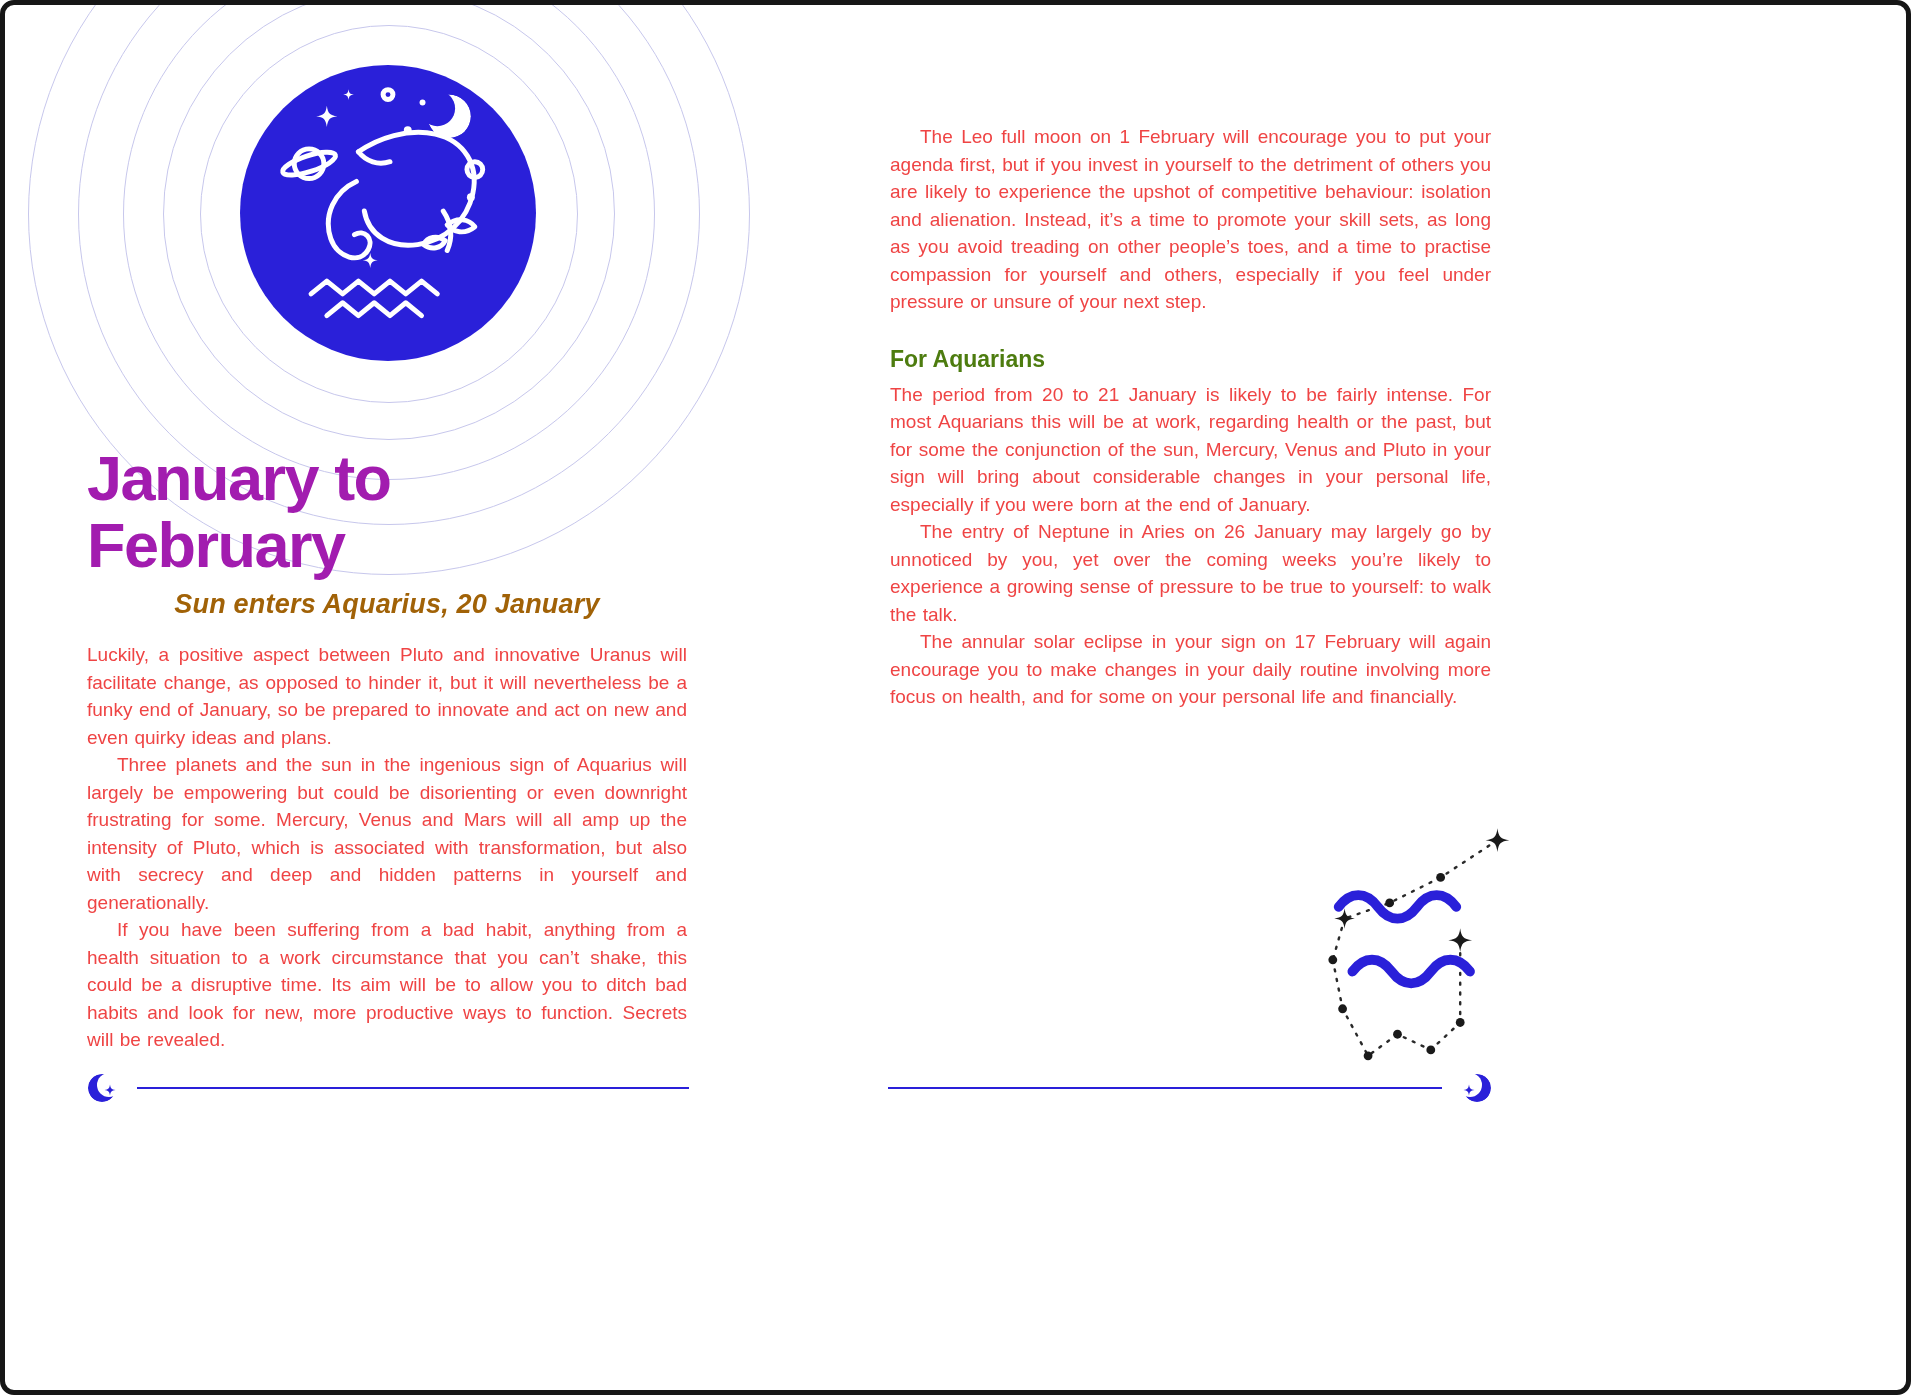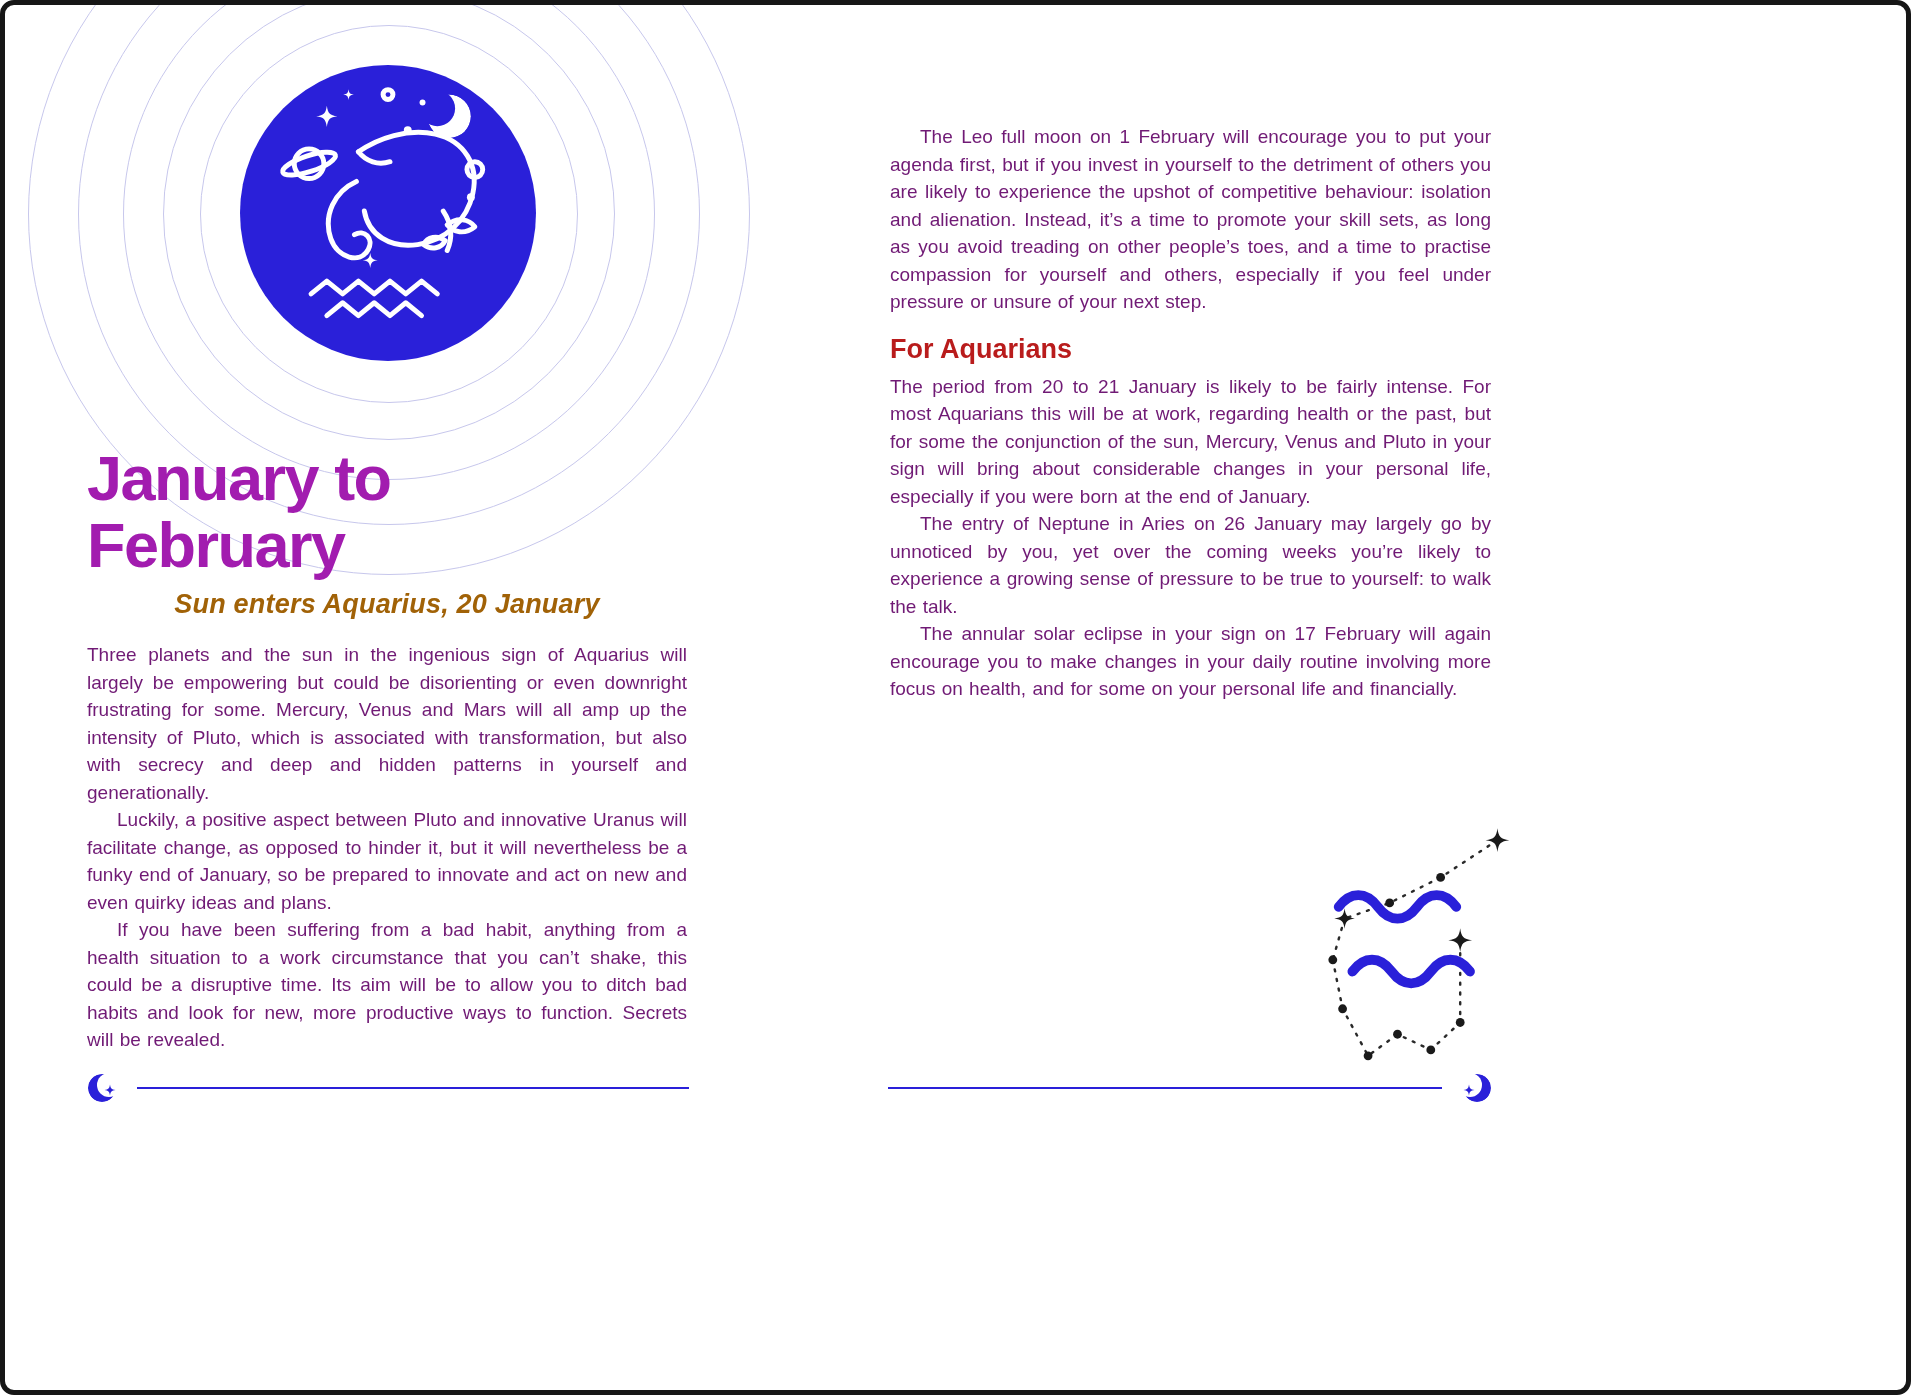--- a/index.html
+++ b/index.html
@@ -27,28 +27,28 @@
     letter-spacing:-1.5px;color:#a21caf;white-space:pre-line;
   }
   .page-subtitle{
     position:absolute;left:82px;top:584px;width:600px;
     text-align:center;font-style:italic;font-weight:600;
     font-size:27px;color:#a16207;letter-spacing:.2px;
   }
   .body-left{position:absolute;left:82px;top:636px;width:600px;}
   .para{
     margin:0;font-size:19px;line-height:27.5px;text-align:justify;
-    color:#701a75;word-spacing:1px;
+    color:#ef4444;word-spacing:1px;
   }
   .indent{text-indent:30px;}
   .body-left .para + .para{text-indent:30px;}
   
   .col-right{position:absolute;left:885px;top:118px;width:601px;}
   .section-heading{
-    margin:18px 0 8px 0;font-size:27px;font-weight:bold;color:#b91c1c;
+    margin:30px 0 8px 0;font-size:23px;font-weight:bold;color:#4d7c0f;
   }
   .narrow{width:432px;}
   .constellation{position:absolute;left:1318px;top:815px;width:196px;height:256px;}
   .constellation svg{width:100%;height:100%;}
   
   .footer{position:absolute;top:1066px;height:34px;display:flex;align-items:center;}
   .footer-left{left:80px;width:604px;}
   .footer-right{left:883px;width:606px;}
   .footer-rule{flex:1;height:2px;background:#2a20d9;}
   .footer-icon{width:38px;height:38px;flex:0 0 auto;}
@@ -110,22 +110,22 @@
           <path d="M0,-9 C0.9,-2.5 2.5,-0.9 9,0 C2.5,0.9 0.9,2.5 0,9 C-0.9,2.5 -2.5,0.9 -9,0 C-2.5,-0.9 -0.9,-2.5 0,-9 Z" transform="translate(110,30) scale(0.6)"></path>
         </g>
       </svg>
     </div>
 
     <h1 class="page-title">January to
 February</h1>
     <div class="page-subtitle">Sun enters Aquarius, 20 January</div>
 
     <div class="body-left">
+      <p class="para">Luckily, a positive aspect between Pluto and innovative Uranus will facilitate change, as opposed to hinder it, but it will nevertheless be a funky end of January, so be prepared to innovate and act on new and even quirky ideas and plans.</p>
       <p class="para">Three planets and the sun in the ingenious sign of Aquarius will largely be empowering but could be disorienting or even downright frustrating for some. Mercury, Venus and Mars will all amp up the intensity of Pluto, which is associated with transformation, but also with secrecy and deep and hidden patterns in yourself and generationally.</p>
-      <p class="para">Luckily, a positive aspect between Pluto and innovative Uranus will facilitate change, as opposed to hinder it, but it will nevertheless be a funky end of January, so be prepared to innovate and act on new and even quirky ideas and plans.</p>
       <p class="para">If you have been suffering from a bad habit, anything from a health situation to a work circumstance that you can’t shake, this could be a disruptive time. Its aim will be to allow you to ditch bad habits and look for new, more productive ways to function. Secrets will be revealed.</p>
     </div>
 
     <div class="footer footer-left">
       <svg class="footer-icon" viewBox="0 0 38 38" aria-hidden="true">
         <defs>
           <mask id="mL">
             <circle cx="17" cy="19" r="14" fill="#fff"></circle>
             <circle cx="24" cy="16" r="12" fill="#000"></circle>
           </mask>

